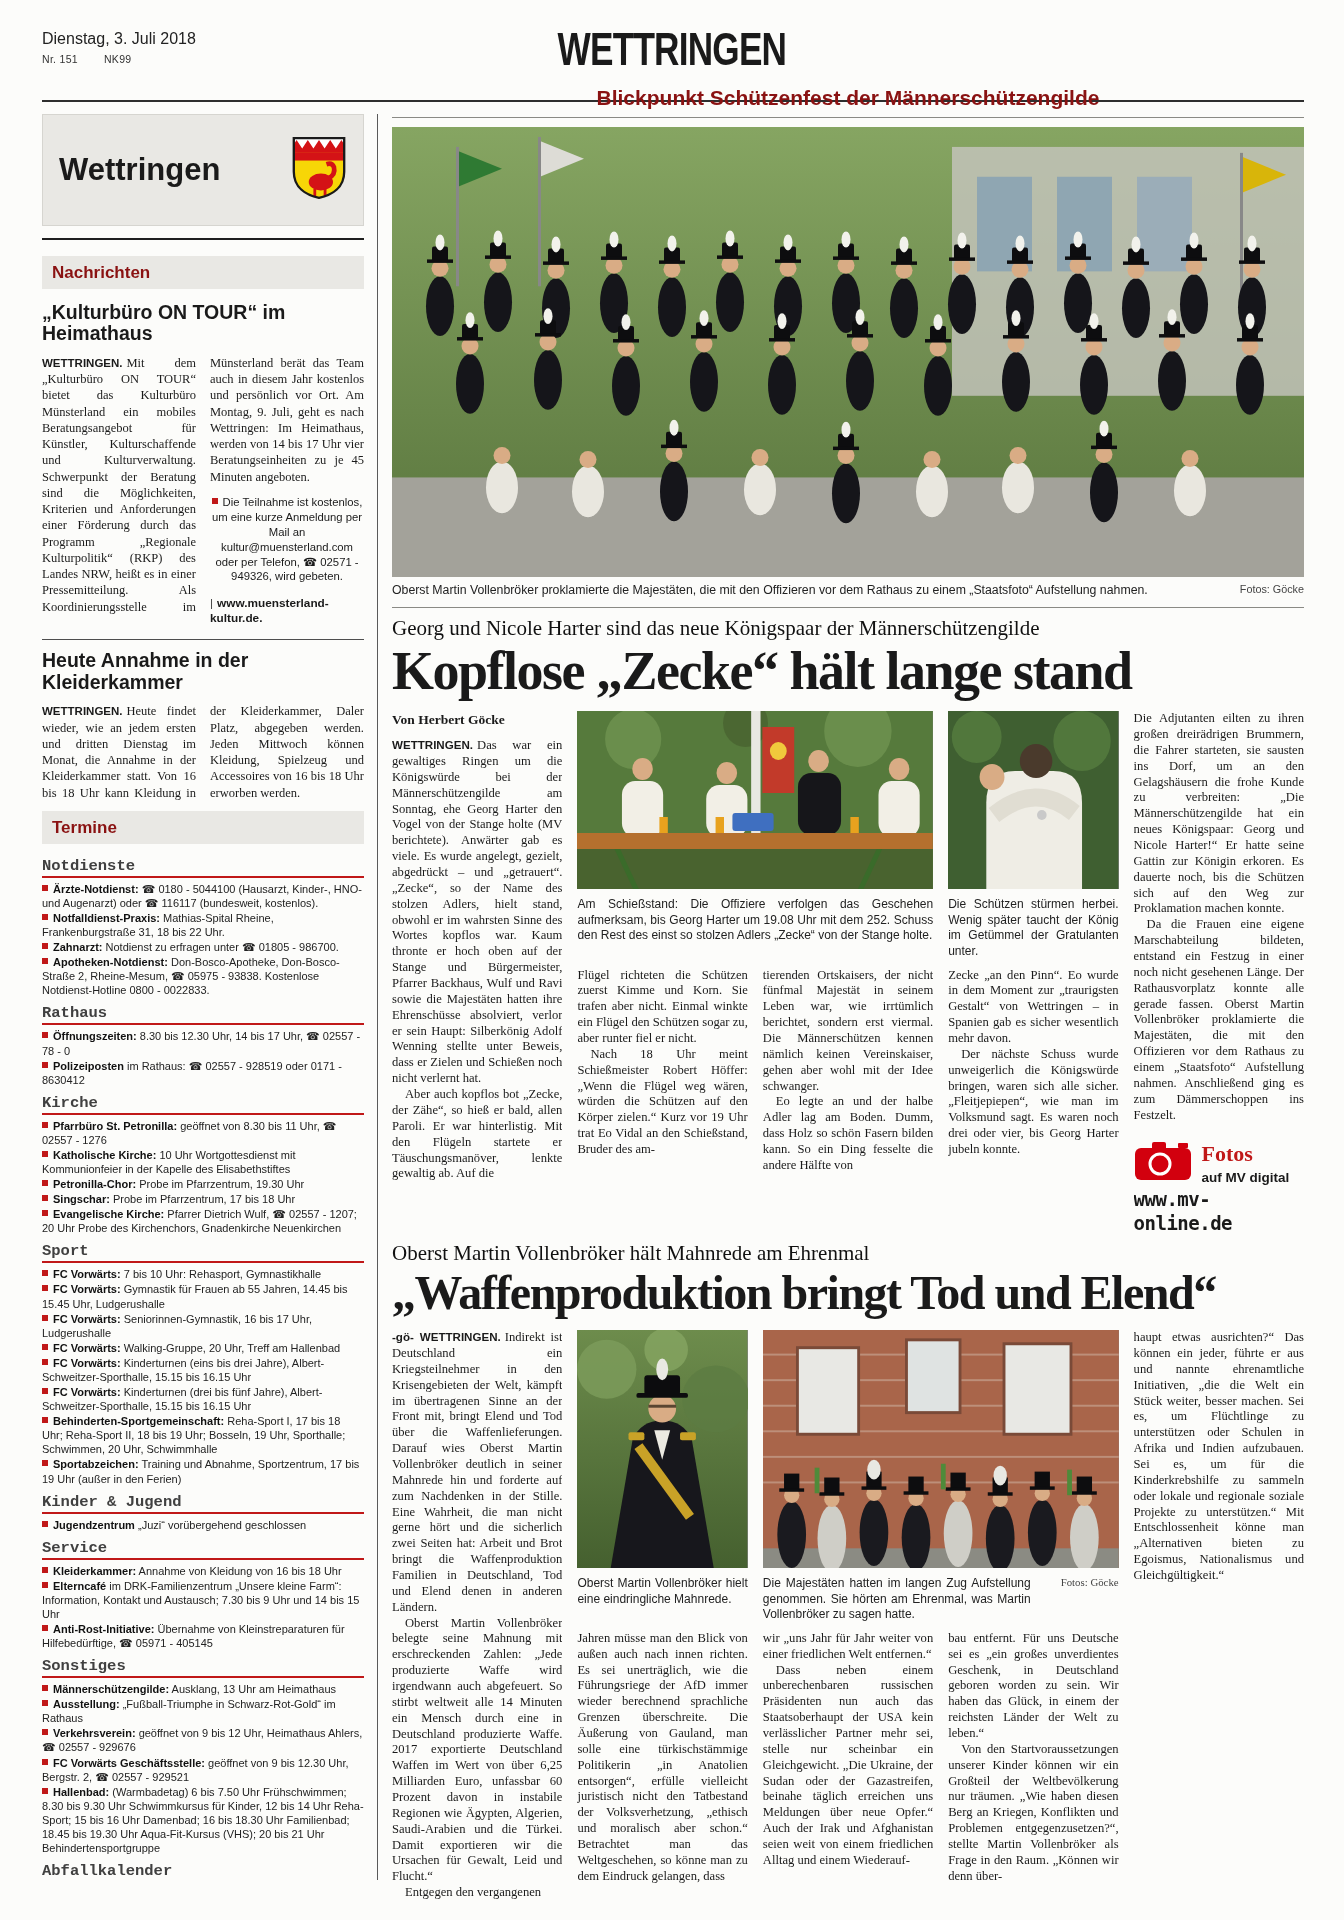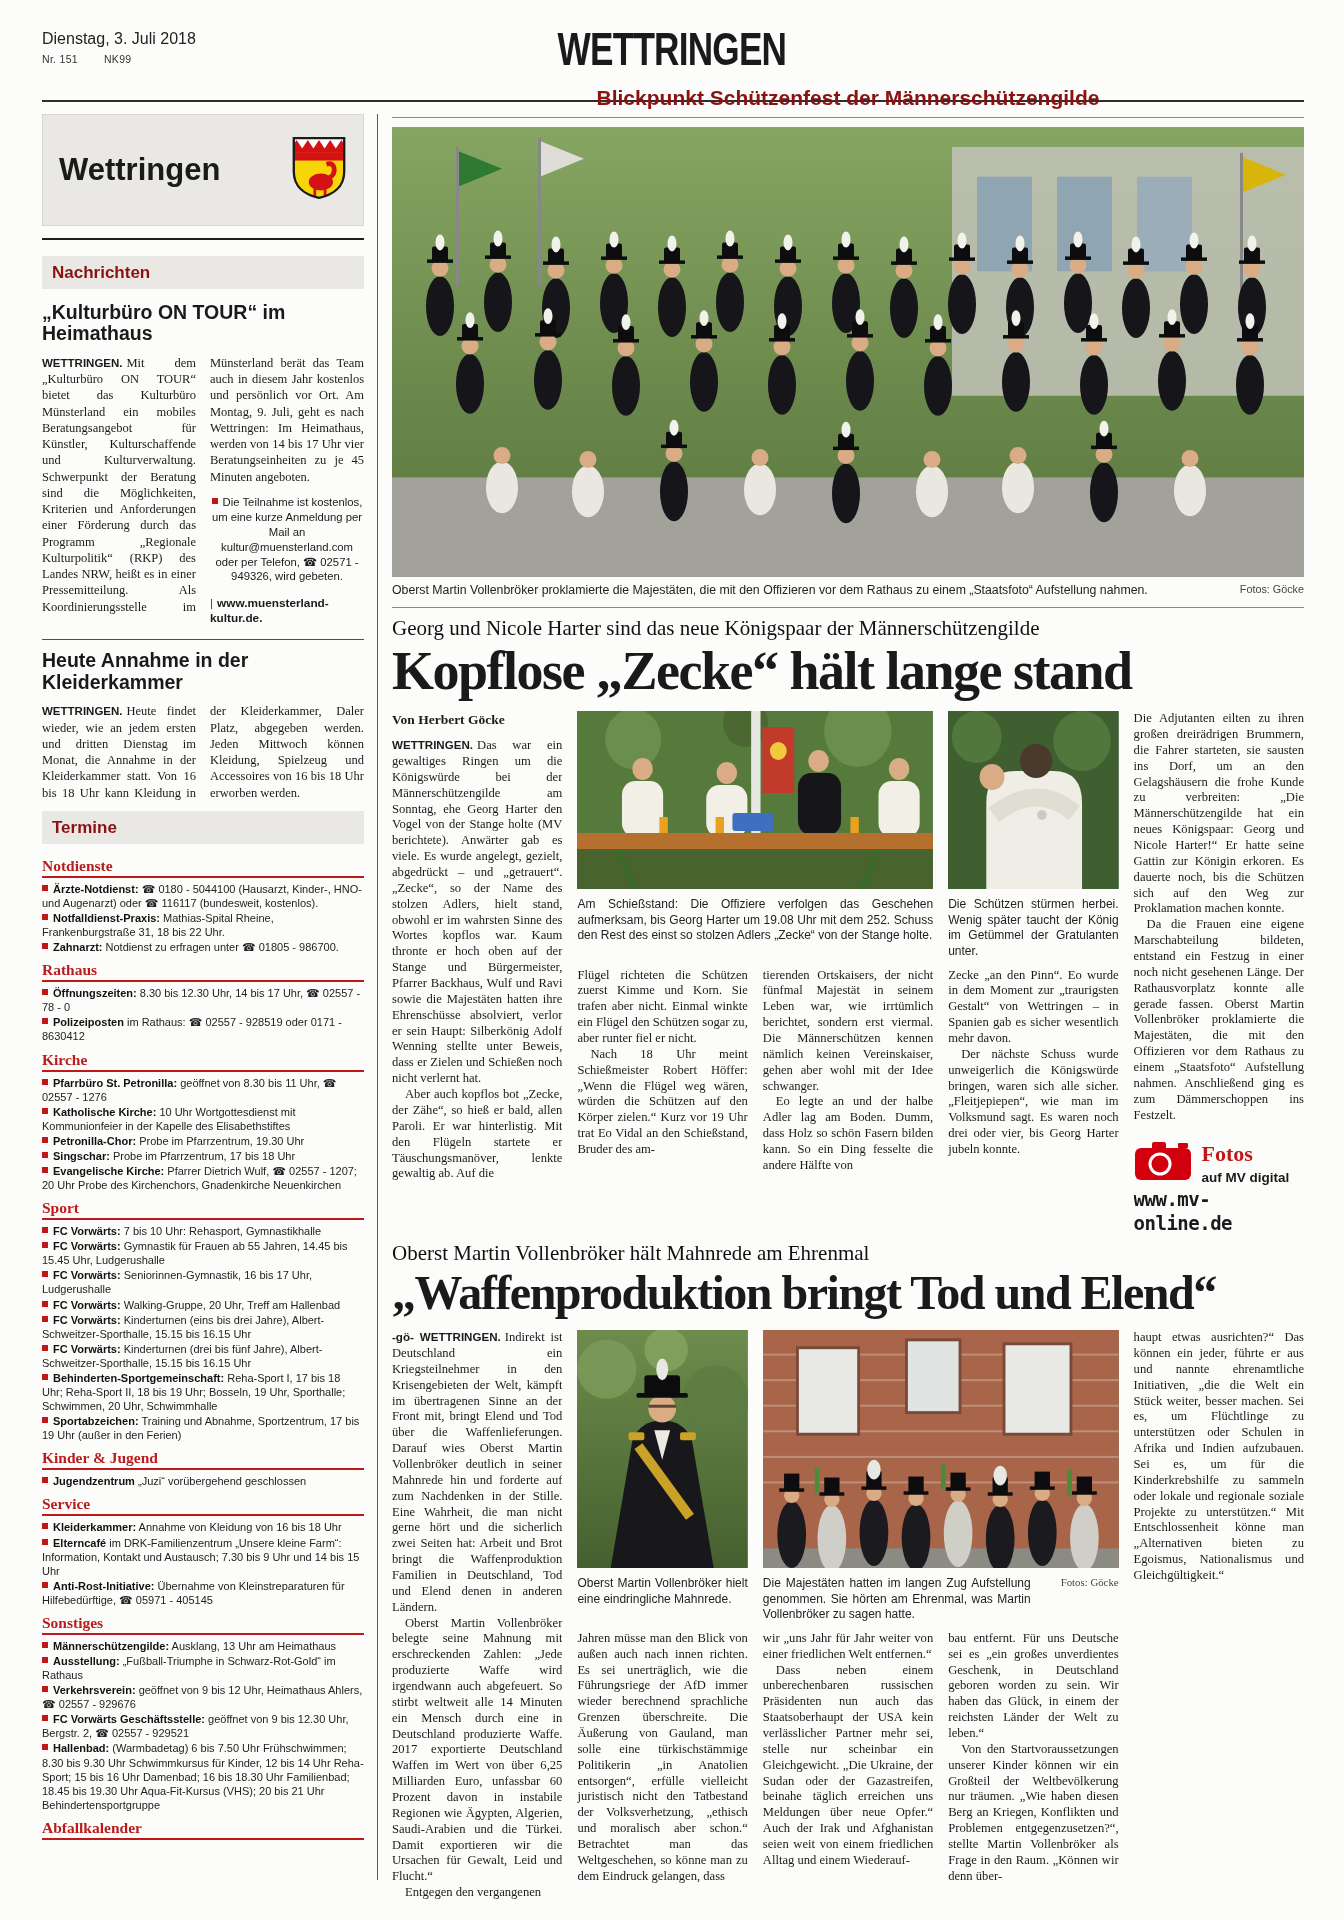--- a/index.html
+++ b/index.html
@@ -31,21 +31,21 @@
   .bp{margin:0;text-align:justify;}
   .bp b:empty{display:none;}
   .plead{font-family:"Liberation Sans",sans-serif;font-size:.92em;margin-right:4px;}
   .note{font-family:"Liberation Sans",sans-serif;font-size:11.3px;line-height:1.32;margin-top:10px;text-align:center;}
   .sq{display:inline-block;width:6px;height:6px;background:#c01818;margin-right:5px;vertical-align:2px;}
   .link-line{font-family:"Liberation Sans",sans-serif;font-weight:bold;font-size:11.8px;margin-top:6px;}
   .link-line .pipe{font-weight:normal;color:#444;margin-right:4px;}
   .thin-rule{height:1px;background:#4e4e4e;margin:13px 0 10px;}
 
   .tsec{margin-bottom:7px;}
-  .tsec-h{font-family:Liberation Serif, serif;font-weight:bold;font-size:15.5px;color:#b91c1c;
+  .tsec-h{font-family:Liberation Mono, monospace;font-weight:bold;font-size:15.5px;color:#404040;
           border-bottom:2px solid #c01818;margin:0 0 4px;padding-bottom:1px;}
   .titems{list-style:none;margin:0;padding:0;font-family:"Liberation Sans",sans-serif;
           font-size:11px;line-height:1.28;color:#222;}
   .ti{margin:0 0 1px;text-align:left;}
   .ti b{color:#111;}
 
   
   .main{position:absolute;left:392px;top:86px;width:912px;height:1834px;overflow:hidden;}
   .blick{font-family:"Liberation Sans",sans-serif;font-weight:bold;font-size:21px;color:#8a1212;
          text-align:center;padding-bottom:7px;border-bottom:1px solid #8a8a85;margin-bottom:9px;}
@@ -192,20 +192,21 @@
 
     <div>
 
     <section class="tsec">
           <h3 class="tsec-h">Notdienste</h3>
           <ul class="titems">
 
           <li class="ti"><span class="sq"></span><b>Ärzte-Notdienst:</b> <span>☎ 0180 - 5044100 (Hausarzt, Kinder-, HNO- und Augenarzt) oder ☎ 116117 (bundesweit, kostenlos).</span></li>
             <li class="ti"><span class="sq"></span><b>Notfalldienst-Praxis:</b> <span>Mathias-Spital Rheine, Frankenburgstraße 31, 18 bis 22 Uhr.</span></li>
             <li class="ti"><span class="sq"></span><b>Zahnarzt:</b> <span>Notdienst zu erfragen unter ☎ 01805 - 986700.</span></li>
+            <li class="ti"><span class="sq"></span><b>Apotheken-Notdienst:</b> <span>Don-Bosco-Apotheke, Don-Bosco-Straße 2, Rheine-Mesum, ☎ 05975 - 93838. Kostenlose Notdienst-Hotline 0800 - 0022833.</span></li>
           </ul>
         </section>
         <section class="tsec">
           <h3 class="tsec-h">Rathaus</h3>
           <ul class="titems">
 
           <li class="ti"><span class="sq"></span><b>Öffnungszeiten:</b> <span>8.30 bis 12.30 Uhr, 14 bis 17 Uhr, ☎ 02557 - 78 - 0</span></li>
             <li class="ti"><span class="sq"></span><b>Polizeiposten</b> <span>im Rathaus: ☎ 02557 - 928519 oder 0171 - 8630412</span></li>
           </ul>
         </section>

